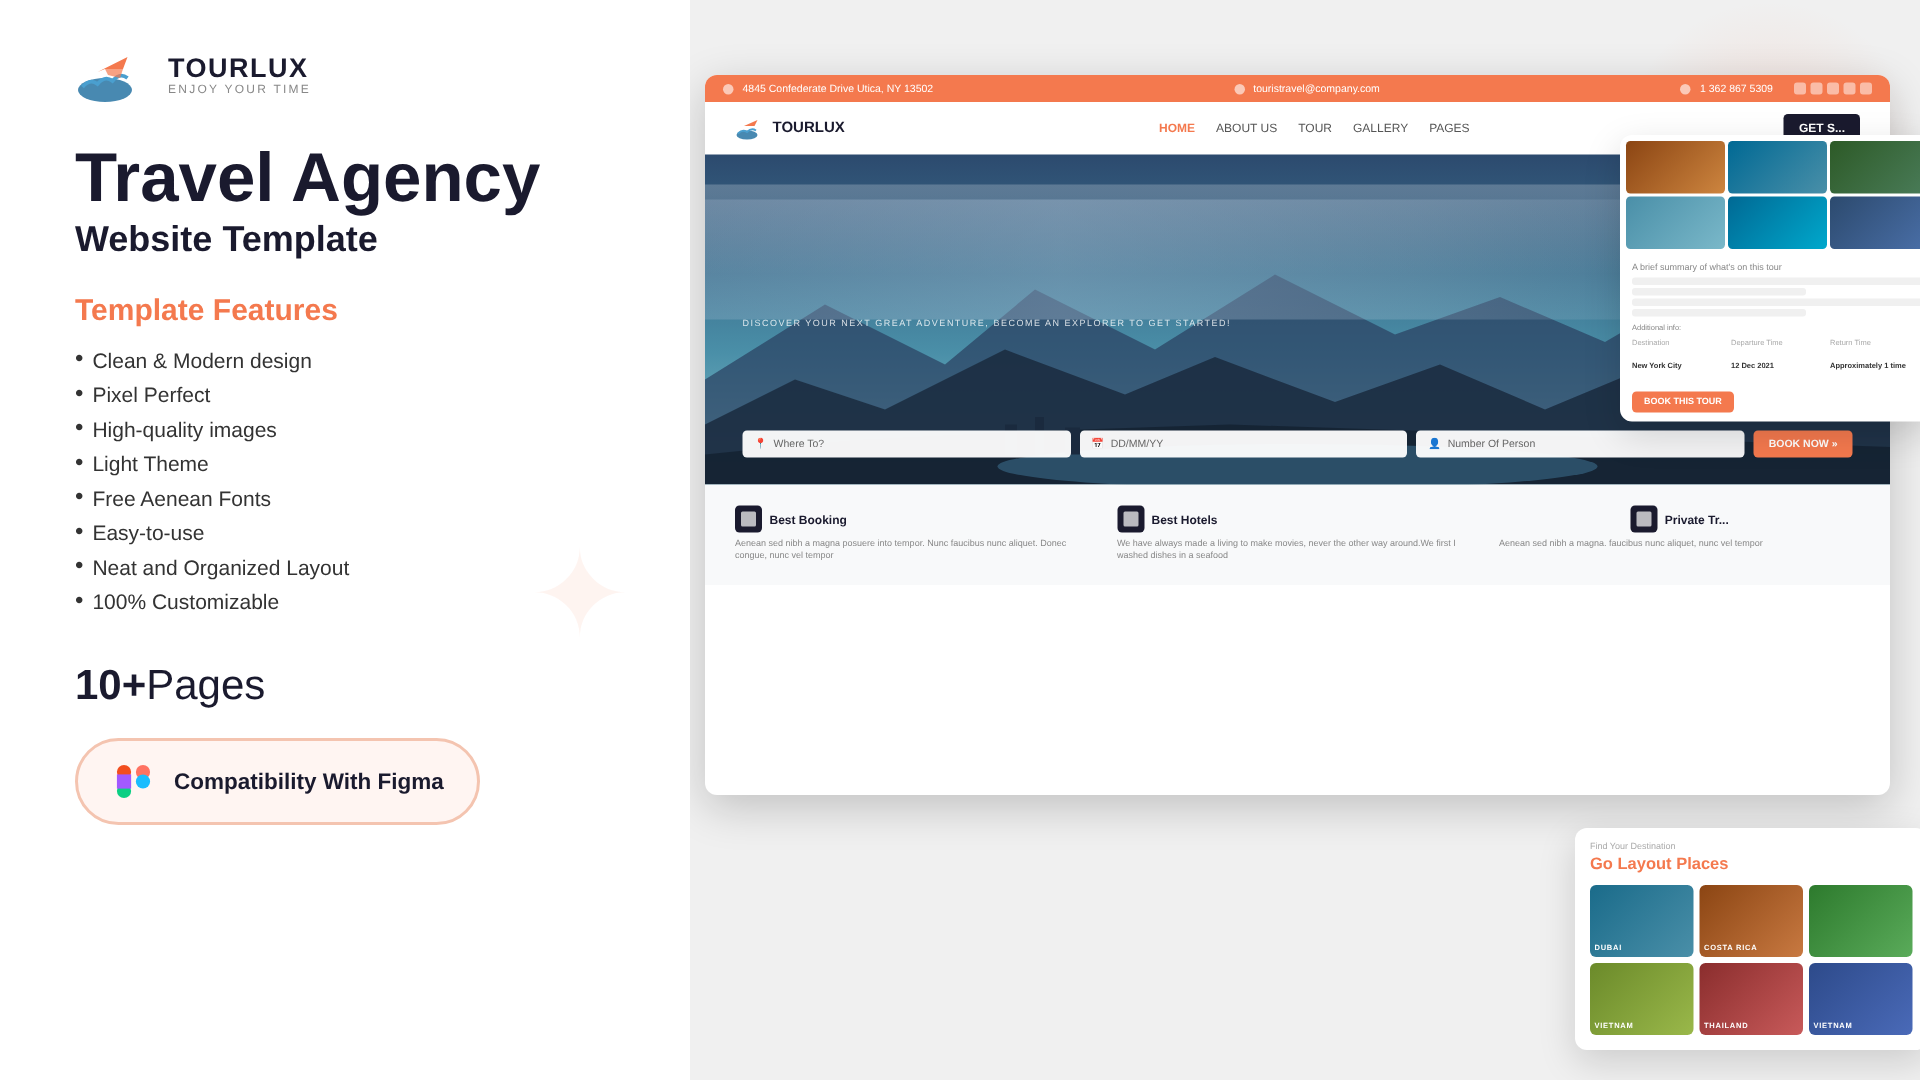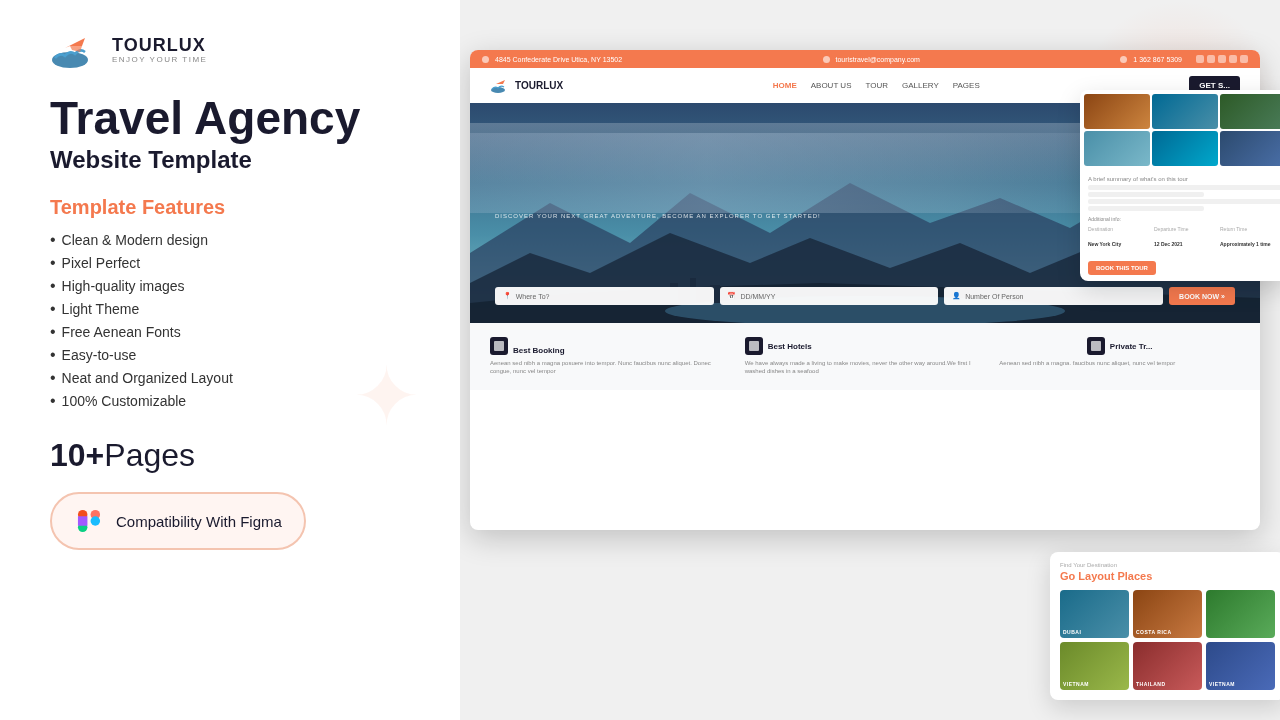--- a/index.html
+++ b/index.html
@@ -96,21 +96,21 @@
 
     
     .pages-count {
       font-size: 32px;
       font-weight: 900;
       color: #1a1a2e;
       margin-bottom: 18px;
     }
     .pages-count span {
       color: #1a1a2e;
-      font-size: 32px;
+      font-size: 28px;
     }
     .pages-label {
       font-weight: 400;
       color: #1a1a2e;
     }
 
     
     .figma-btn {
       display: flex;
       align-items: center;
@@ -121,21 +121,21 @@
       padding: 12px 22px;
       cursor: pointer;
       width: fit-content;
     }
     .figma-icon {
       width: 30px;
       height: 30px;
     }
     .figma-label {
       font-size: 15px;
-      font-weight: 400;
+      font-weight: 700;
       color: #1a1a2e;
     }
 
     
     .deco-star {
       position: absolute;
       right: 40px;
       top: 350px;
       opacity: 0.08;
       font-size: 80px;
@@ -650,21 +650,21 @@
           <span>Number Of Person</span>
         </div>
         <div class="search-btn">
           <span>BOOK NOW »</span>
         </div>
       </div>
     </div>
 
     <div class="site-services">
       <div class="service-card">
-        <div style="display:flex;align-items:flex-end;gap:5px;">
+        <div style="display:flex;align-items:center;gap:5px;">
           <div class="service-icon-box">
               <div class="service-icon-inner"></div>
             </div>
           <span class="service-title">Best Booking</span>
         </div>
         <span class="service-text">Aenean sed nibh a magna posuere into tempor. Nunc faucibus nunc aliquet. Donec congue, nunc vel tempor</span>
       </div>
       <div class="service-card">
         <div style="display:flex;align-items:center;gap:5px;">
           <div class="service-icon-box">

